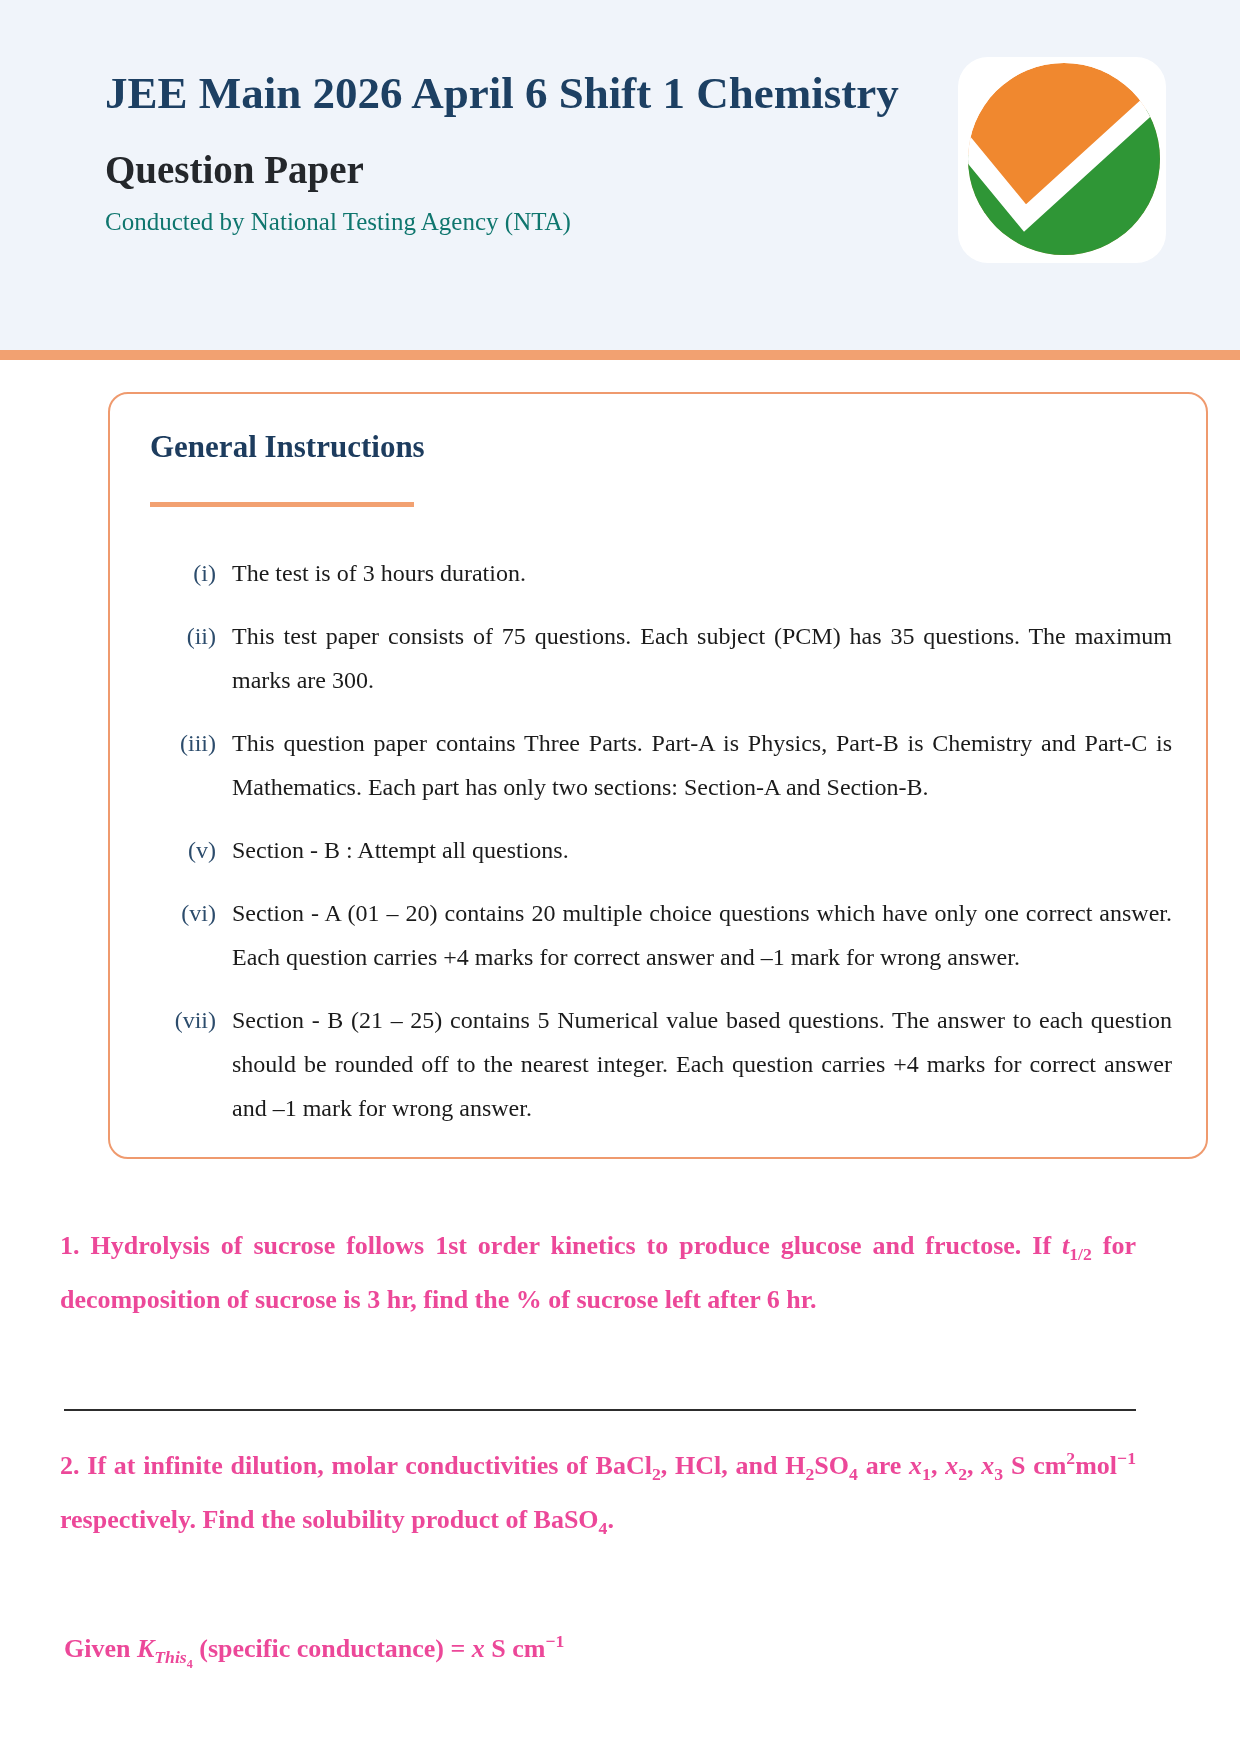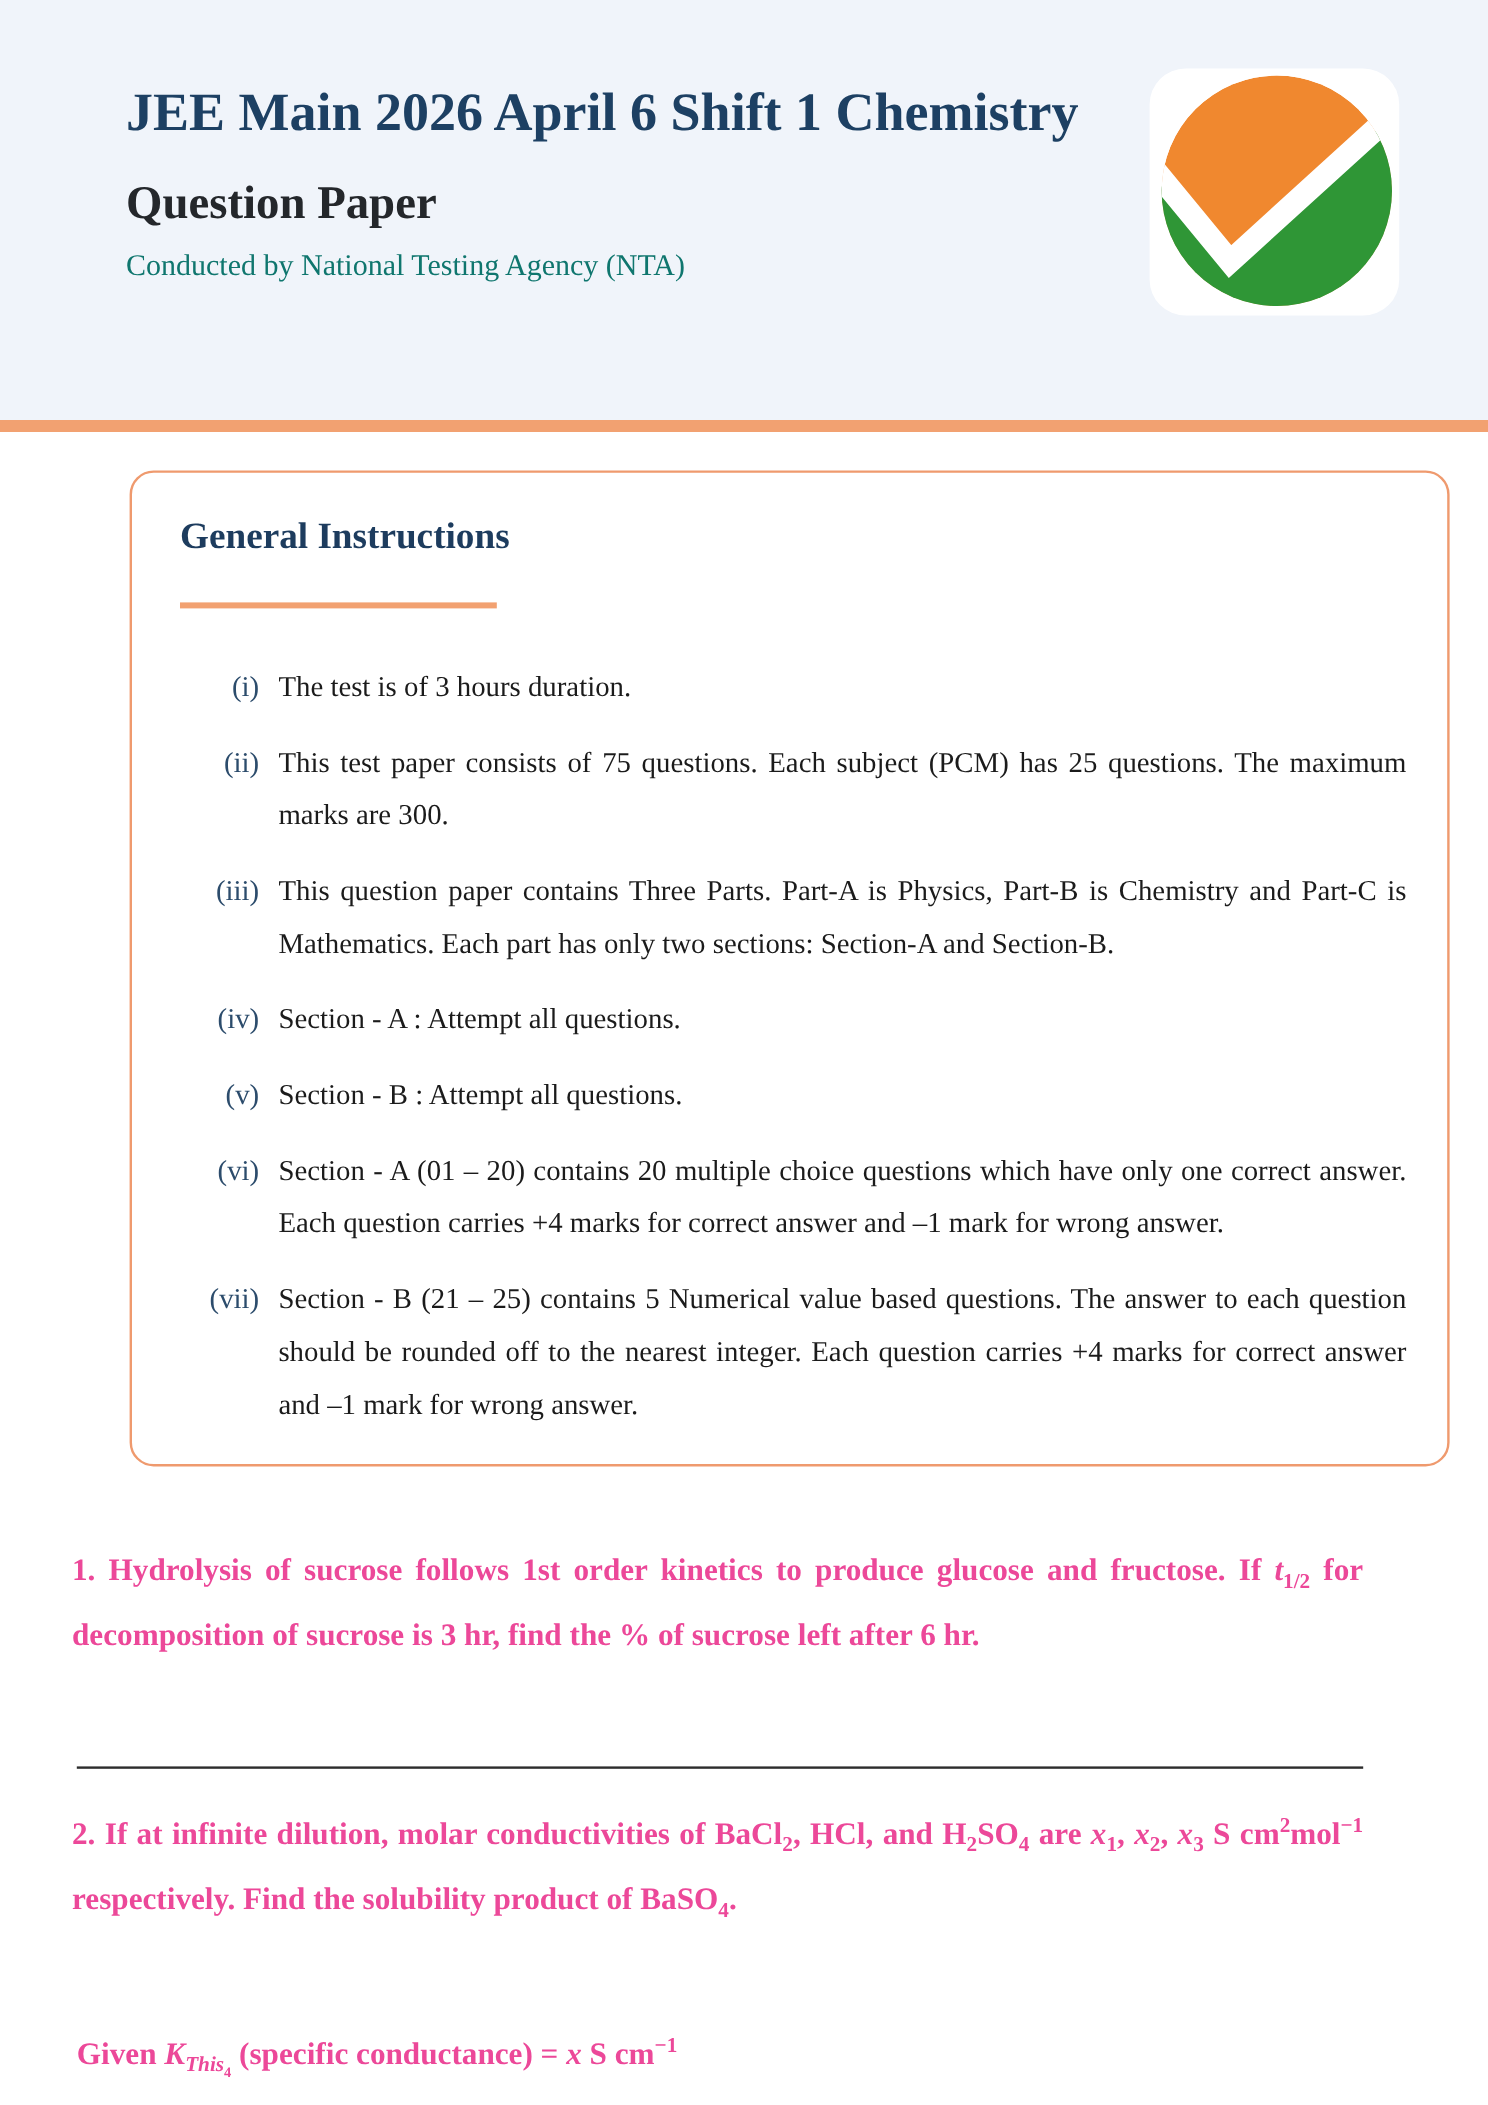--- a/index.html
+++ b/index.html
@@ -148,29 +148,25 @@
 <div class="card">
   <h2>General Instructions</h2>
   <div class="underline"></div>
   <div class="ins-list">
     <div class="ins-row">
       <span class="ins-lbl">(i)</span>
       <span class="ins-txt">The test is of 3 hours duration.</span>
     </div>
     <div class="ins-row">
       <span class="ins-lbl">(ii)</span>
-      <span class="ins-txt">This test paper consists of 75 questions. Each subject (PCM) has 25 questions. The maximum marks are 300.</span>
+      <span class="ins-txt">This test paper consists of 75 questions. Each subject (PCM) has 35 questions. The maximum marks are 300.</span>
     </div>
     <div class="ins-row">
       <span class="ins-lbl">(iii)</span>
       <span class="ins-txt">This question paper contains Three Parts. Part-A is Physics, Part-B is Chemistry and Part-C is Mathematics. Each part has only two sections: Section-A and Section-B.</span>
-    </div>
-    <div class="ins-row">
-      <span class="ins-lbl">(iv)</span>
-      <span class="ins-txt">Section - A : Attempt all questions.</span>
     </div>
     <div class="ins-row">
       <span class="ins-lbl">(v)</span>
       <span class="ins-txt">Section - B : Attempt all questions.</span>
     </div>
     <div class="ins-row">
       <span class="ins-lbl">(vi)</span>
       <span class="ins-txt">Section - A (01 – 20) contains 20 multiple choice questions which have only one correct answer. Each question carries +4 marks for correct answer and –1 mark for wrong answer.</span>
     </div>
     <div class="ins-row">

